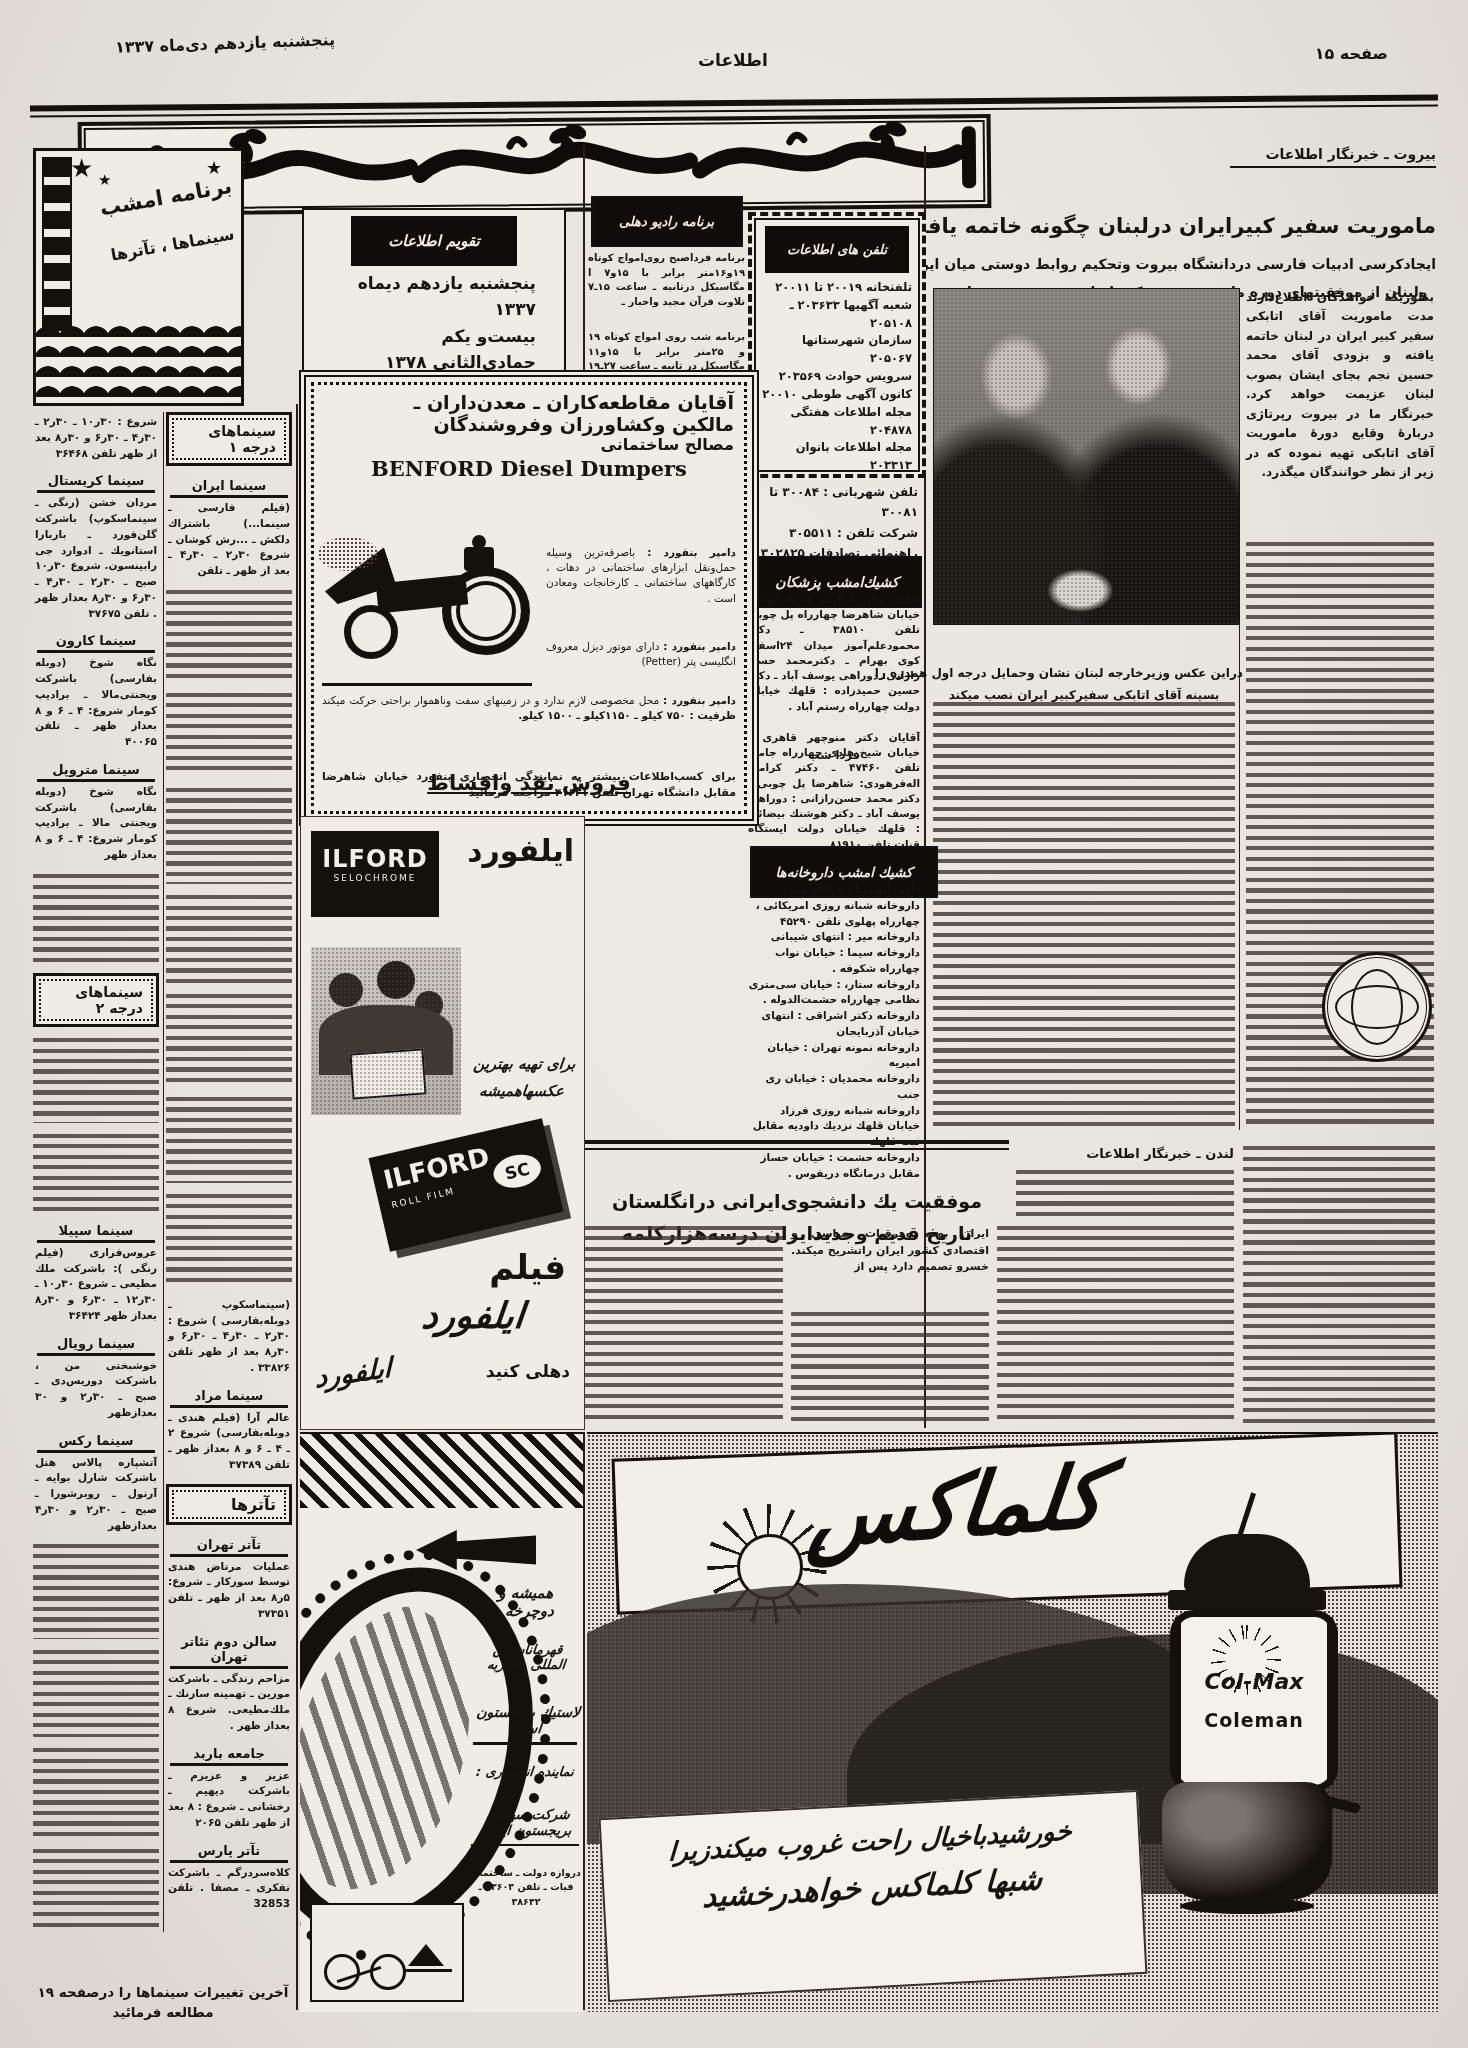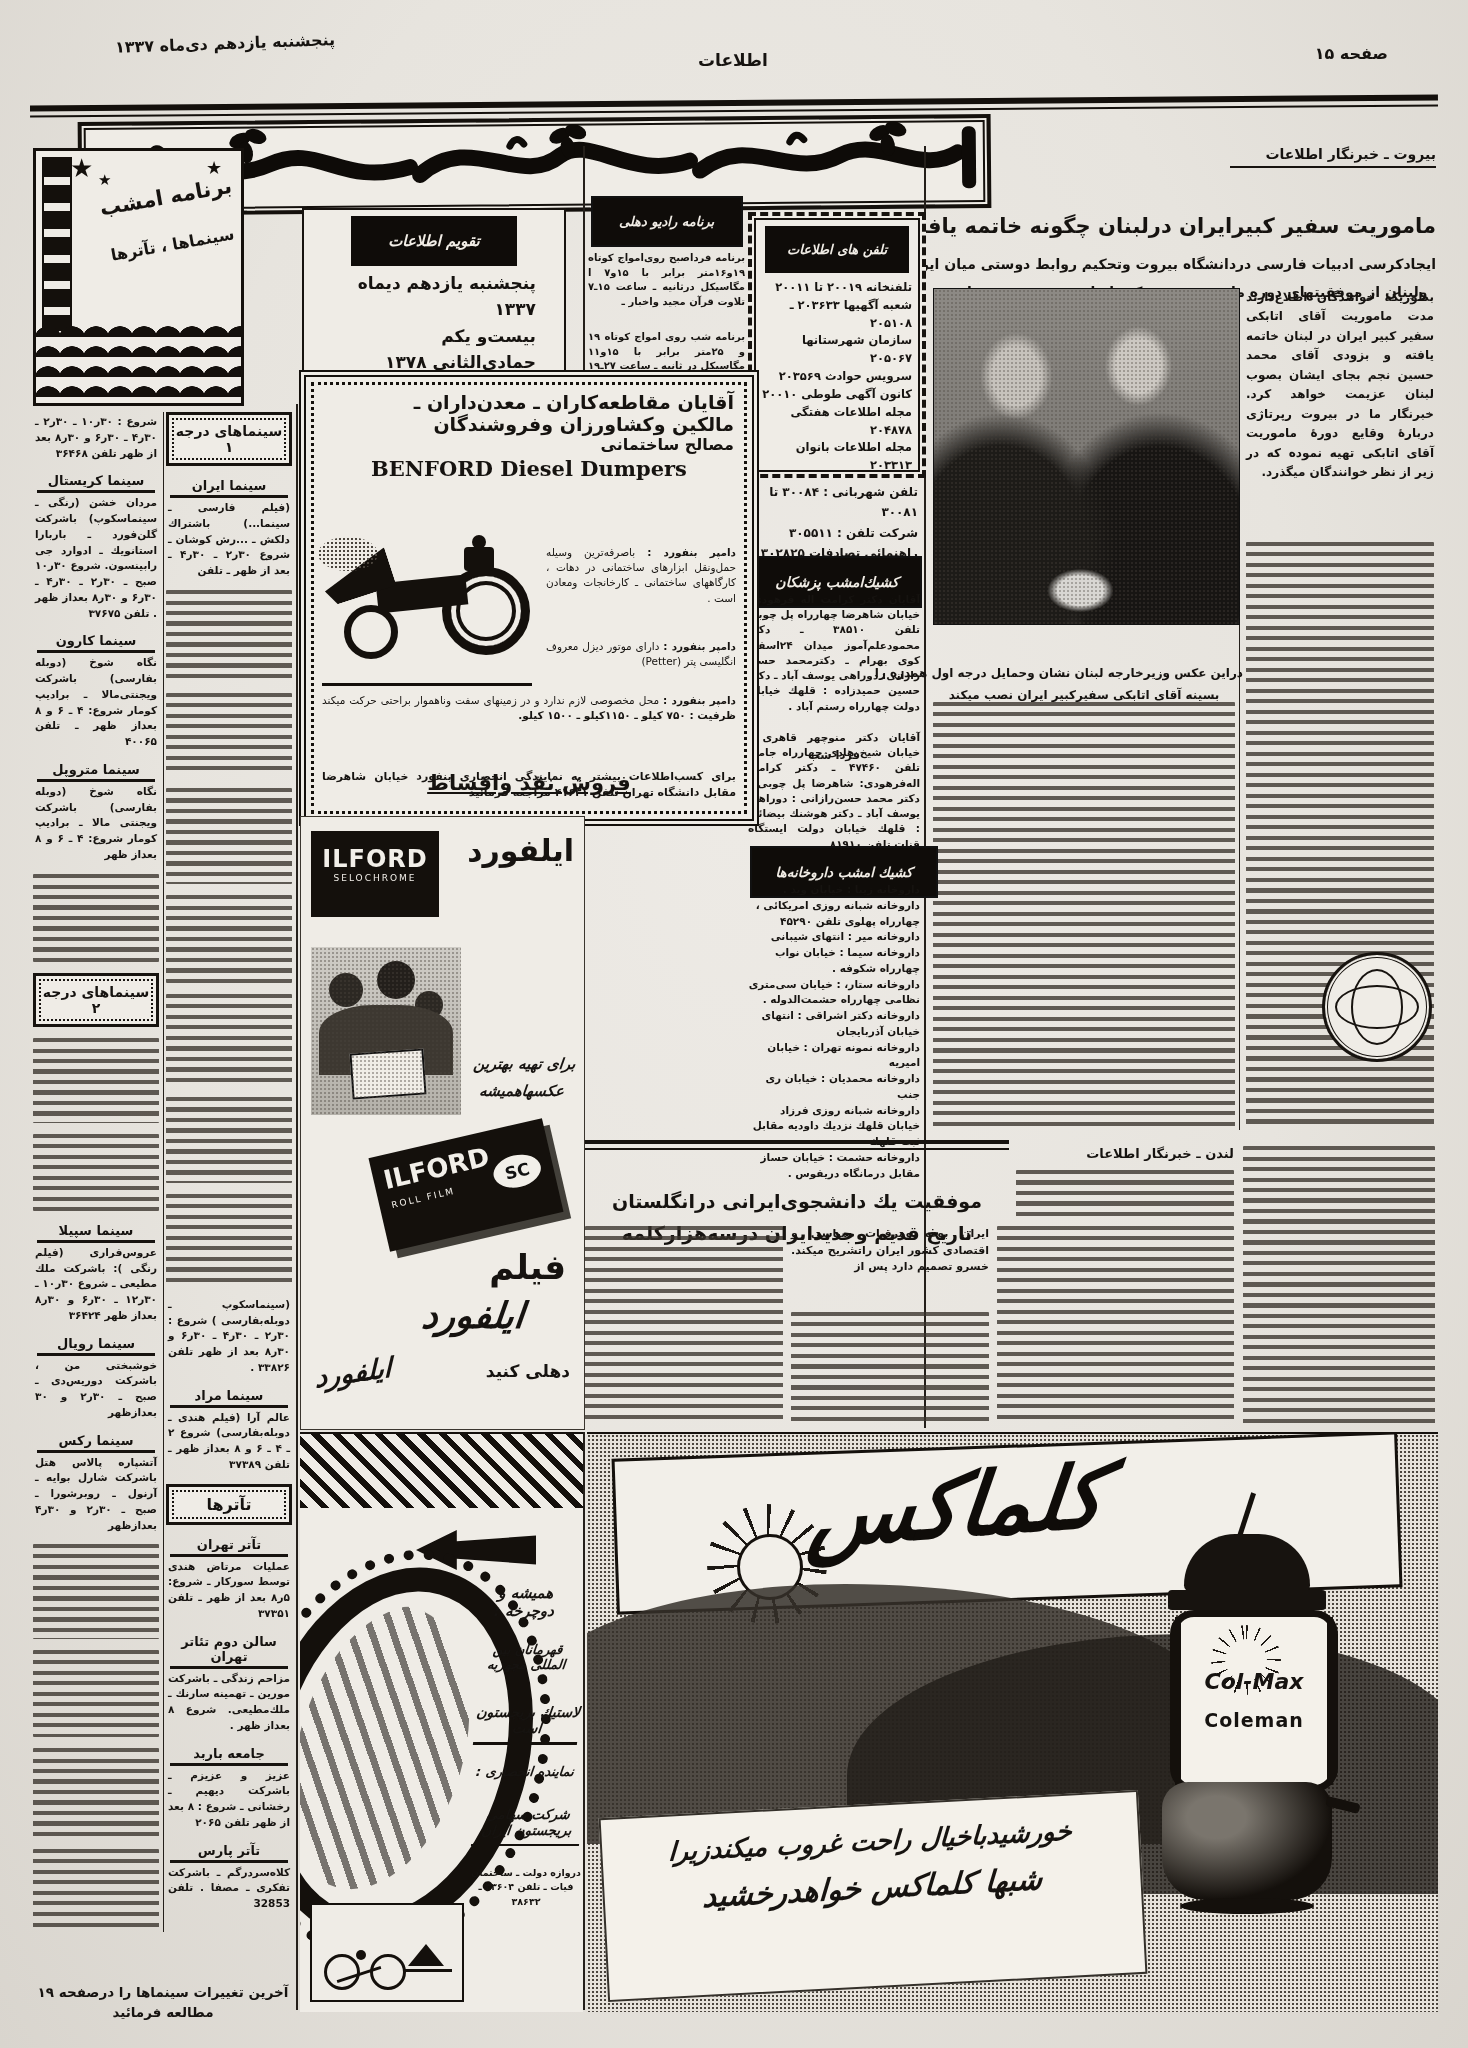--- a/index.html
+++ b/index.html
@@ -12,21 +12,21 @@
   }
   .abs{position:absolute;}
   .b{font-weight:bold;}
   .c{text-align:center;margin-top:36px;}
   .j{text-align:justify;}
   .nw{white-space:nowrap;}
   .vrule{position:absolute;width:2px;background:#241f1a;}
   .hrule2{position:absolute;border-top:4px solid #17130f;border-bottom:2px solid #17130f;height:4px;}
   .blackbar{background:#0f0c09;color:#f1ede6;font-weight:bold;text-align:center;padding:16px 8px;font-style:italic;}
   .chainbox{border:3px solid #17130f;outline:2px dotted #17130f;outline-offset:-8px;
-    text-align:center;font-weight:bold;font-size:16px;padding:8px 4px;background:#efece6;}
+    text-align:right;font-weight:bold;font-size:16px;padding:8px 13px;background:#efece6;}
   .simtext{background:repeating-linear-gradient(to bottom,#38322b 0 4px,rgba(0,0,0,0) 4px 10.5px);
     opacity:.78;border-radius:1px;}
   .boxed{border:2px solid #17130f;background:#efece6;}
   .entry .name{font-weight:bold;font-size:13px;text-align:center;padding:1px 4px 0;}
   .entry .name::after{content:"";display:block;height:3px;background:#17130f;margin-top:2px;}
   .entry .desc{font-size:10.5px;line-height:1.5;text-align:justify;font-weight:600;padding:2px 2px 0;}
   .listcol{position:absolute;display:flex;flex-direction:column;gap:11px;overflow:hidden;}
   .halftone{background-image:radial-gradient(#4a443d 0.8px,rgba(0,0,0,0) 1px);background-size:4px 4px;}
   .script{font-style:italic;transform:skewX(-6deg);}
   svg{display:block;}

